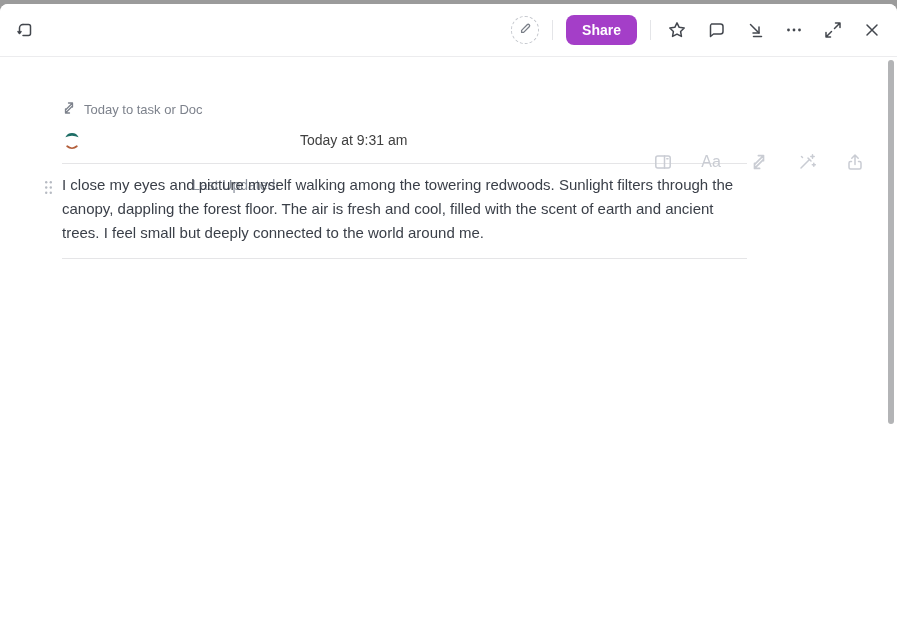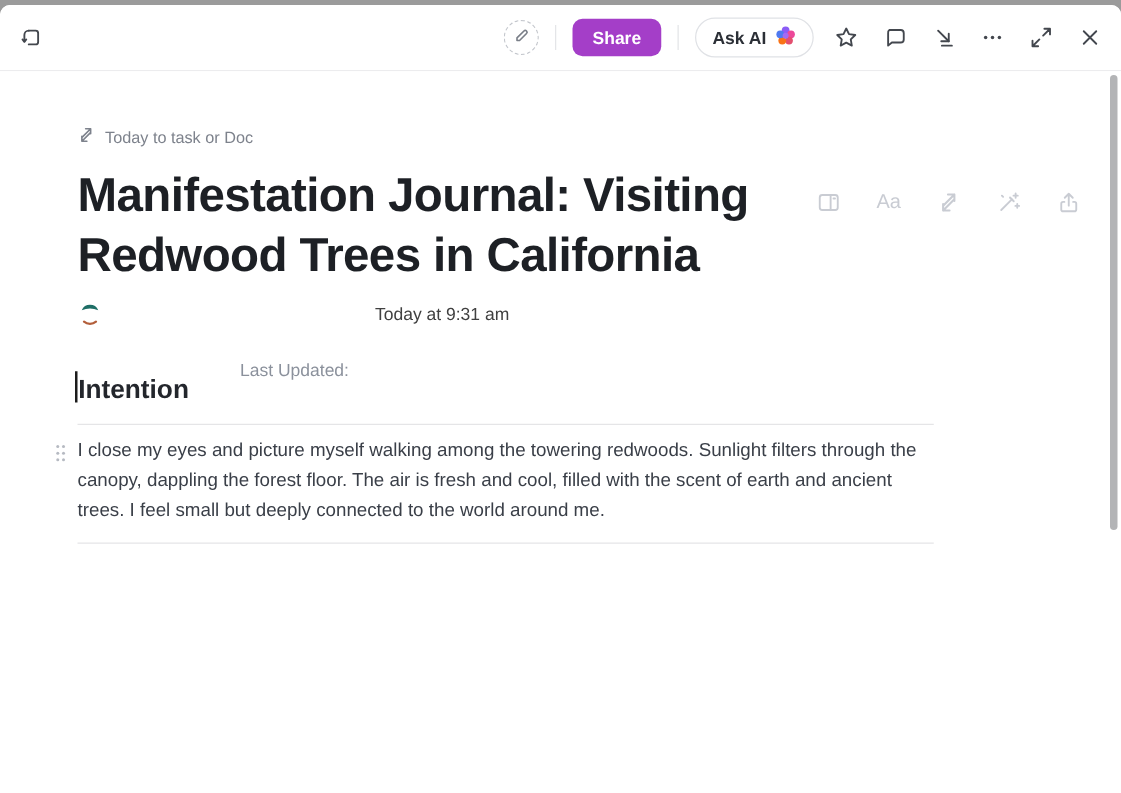--- a/index.html
+++ b/index.html
@@ -86,33 +86,20 @@
           </svg>
         </span>
       </button>
 
       <div class="v-sep"></div>
 
       <button class="share-btn">Share</button>
 
       <div class="v-sep"></div>
 
-      <button class="askai-btn">
-        <span>Ask AI</span>
-        <span>
-          <svg width="17" height="17" viewBox="0 0 17 17">
-            <circle cx="8.5" cy="4.2" r="3.1" fill="#8b5cf6"></circle>
-            <circle cx="12.8" cy="7.4" r="3.1" fill="#ec4899"></circle>
-            <circle cx="11.2" cy="12.4" r="3.1" fill="#e34f6f"></circle>
-            <circle cx="5.8" cy="12.4" r="3.1" fill="#f97316"></circle>
-            <circle cx="4.2" cy="7.4" r="3.1" fill="#4f79f0"></circle>
-            <circle cx="8.5" cy="8.5" r="2.4" fill="#a26bf2"></circle>
-          </svg>
-        </span>
-      </button>
 
       <button class="icon-btn">
         <svg width="20" height="20" viewBox="0 0 20 20" fill="none" stroke="currentColor" stroke-width="1.5" stroke-linejoin="round">
           <path d="M10 2.8 l2.2 4.5 5 .7 -3.6 3.5 .85 4.95 L10 14.1 l-4.45 2.35 .85 -4.95 L2.8 8 l5 -.7 Z"></path>
         </svg>
       </button>
 
       <button class="icon-btn">
         <svg width="20" height="20" viewBox="0 0 20 20" fill="none" stroke="currentColor" stroke-width="1.5" stroke-linecap="round" stroke-linejoin="round">
           <path d="M5.5 4 h9 a2.5 2.5 0 0 1 2.5 2.5 v5 a2.5 2.5 0 0 1 -2.5 2.5 h-7 l-3 2.5 v-10 A2.5 2.5 0 0 1 5.5 4 Z"></path>
@@ -155,34 +142,32 @@
     <div class="link-row">
       <span>
         <svg width="14" height="14" viewBox="0 0 14 14" fill="none" stroke="currentColor" stroke-width="1.3" stroke-linecap="round" stroke-linejoin="round">
           <path d="M4 8.5 L10.5 2 M6.5 2 H10.5 V6"></path>
           <path d="M10 5.5 L3.5 12 M7.5 12 H3.5 V8"></path>
         </svg>
       </span>
       <span>Today to task or Doc</span>
     </div>
 
-    <h1 class="doc-title">Manifestation Journal: Visiting Redwood Trees in California</h1>
 
     <div class="meta-row">
       <span class="avatar">
         <svg width="20" height="20" viewBox="0 0 20 20">
           <path d="M3.4 7.2 A7.2 7.2 0 0 1 16.6 7.2 Q10 4.2 3.4 7.2 Z" fill="#1e6e66"></path>
           <path d="M5.2 16.3 A7.4 7.4 0 0 0 14.8 16.3" stroke="#b35f3b" stroke-width="1.8" fill="none" stroke-linecap="round"></path>
         </svg>
       </span>
       <span class="meta-label">Last Updated:</span>
       <span class="meta-value">Today at 9:31 am</span>
     </div>
 
-    <h2 class="section-heading heading-1"><span class="caret"></span><span>Intention</span></h2>
 
 
     <div class="divider"></div>
 
 
     <p class="para">
       <span class="drag-handle">
         <svg width="9" height="15" viewBox="0 0 9 15" fill="currentColor">
           <circle cx="2.2" cy="2.2" r="1.2"></circle>
             <circle cx="6.8" cy="2.2" r="1.2"></circle>

